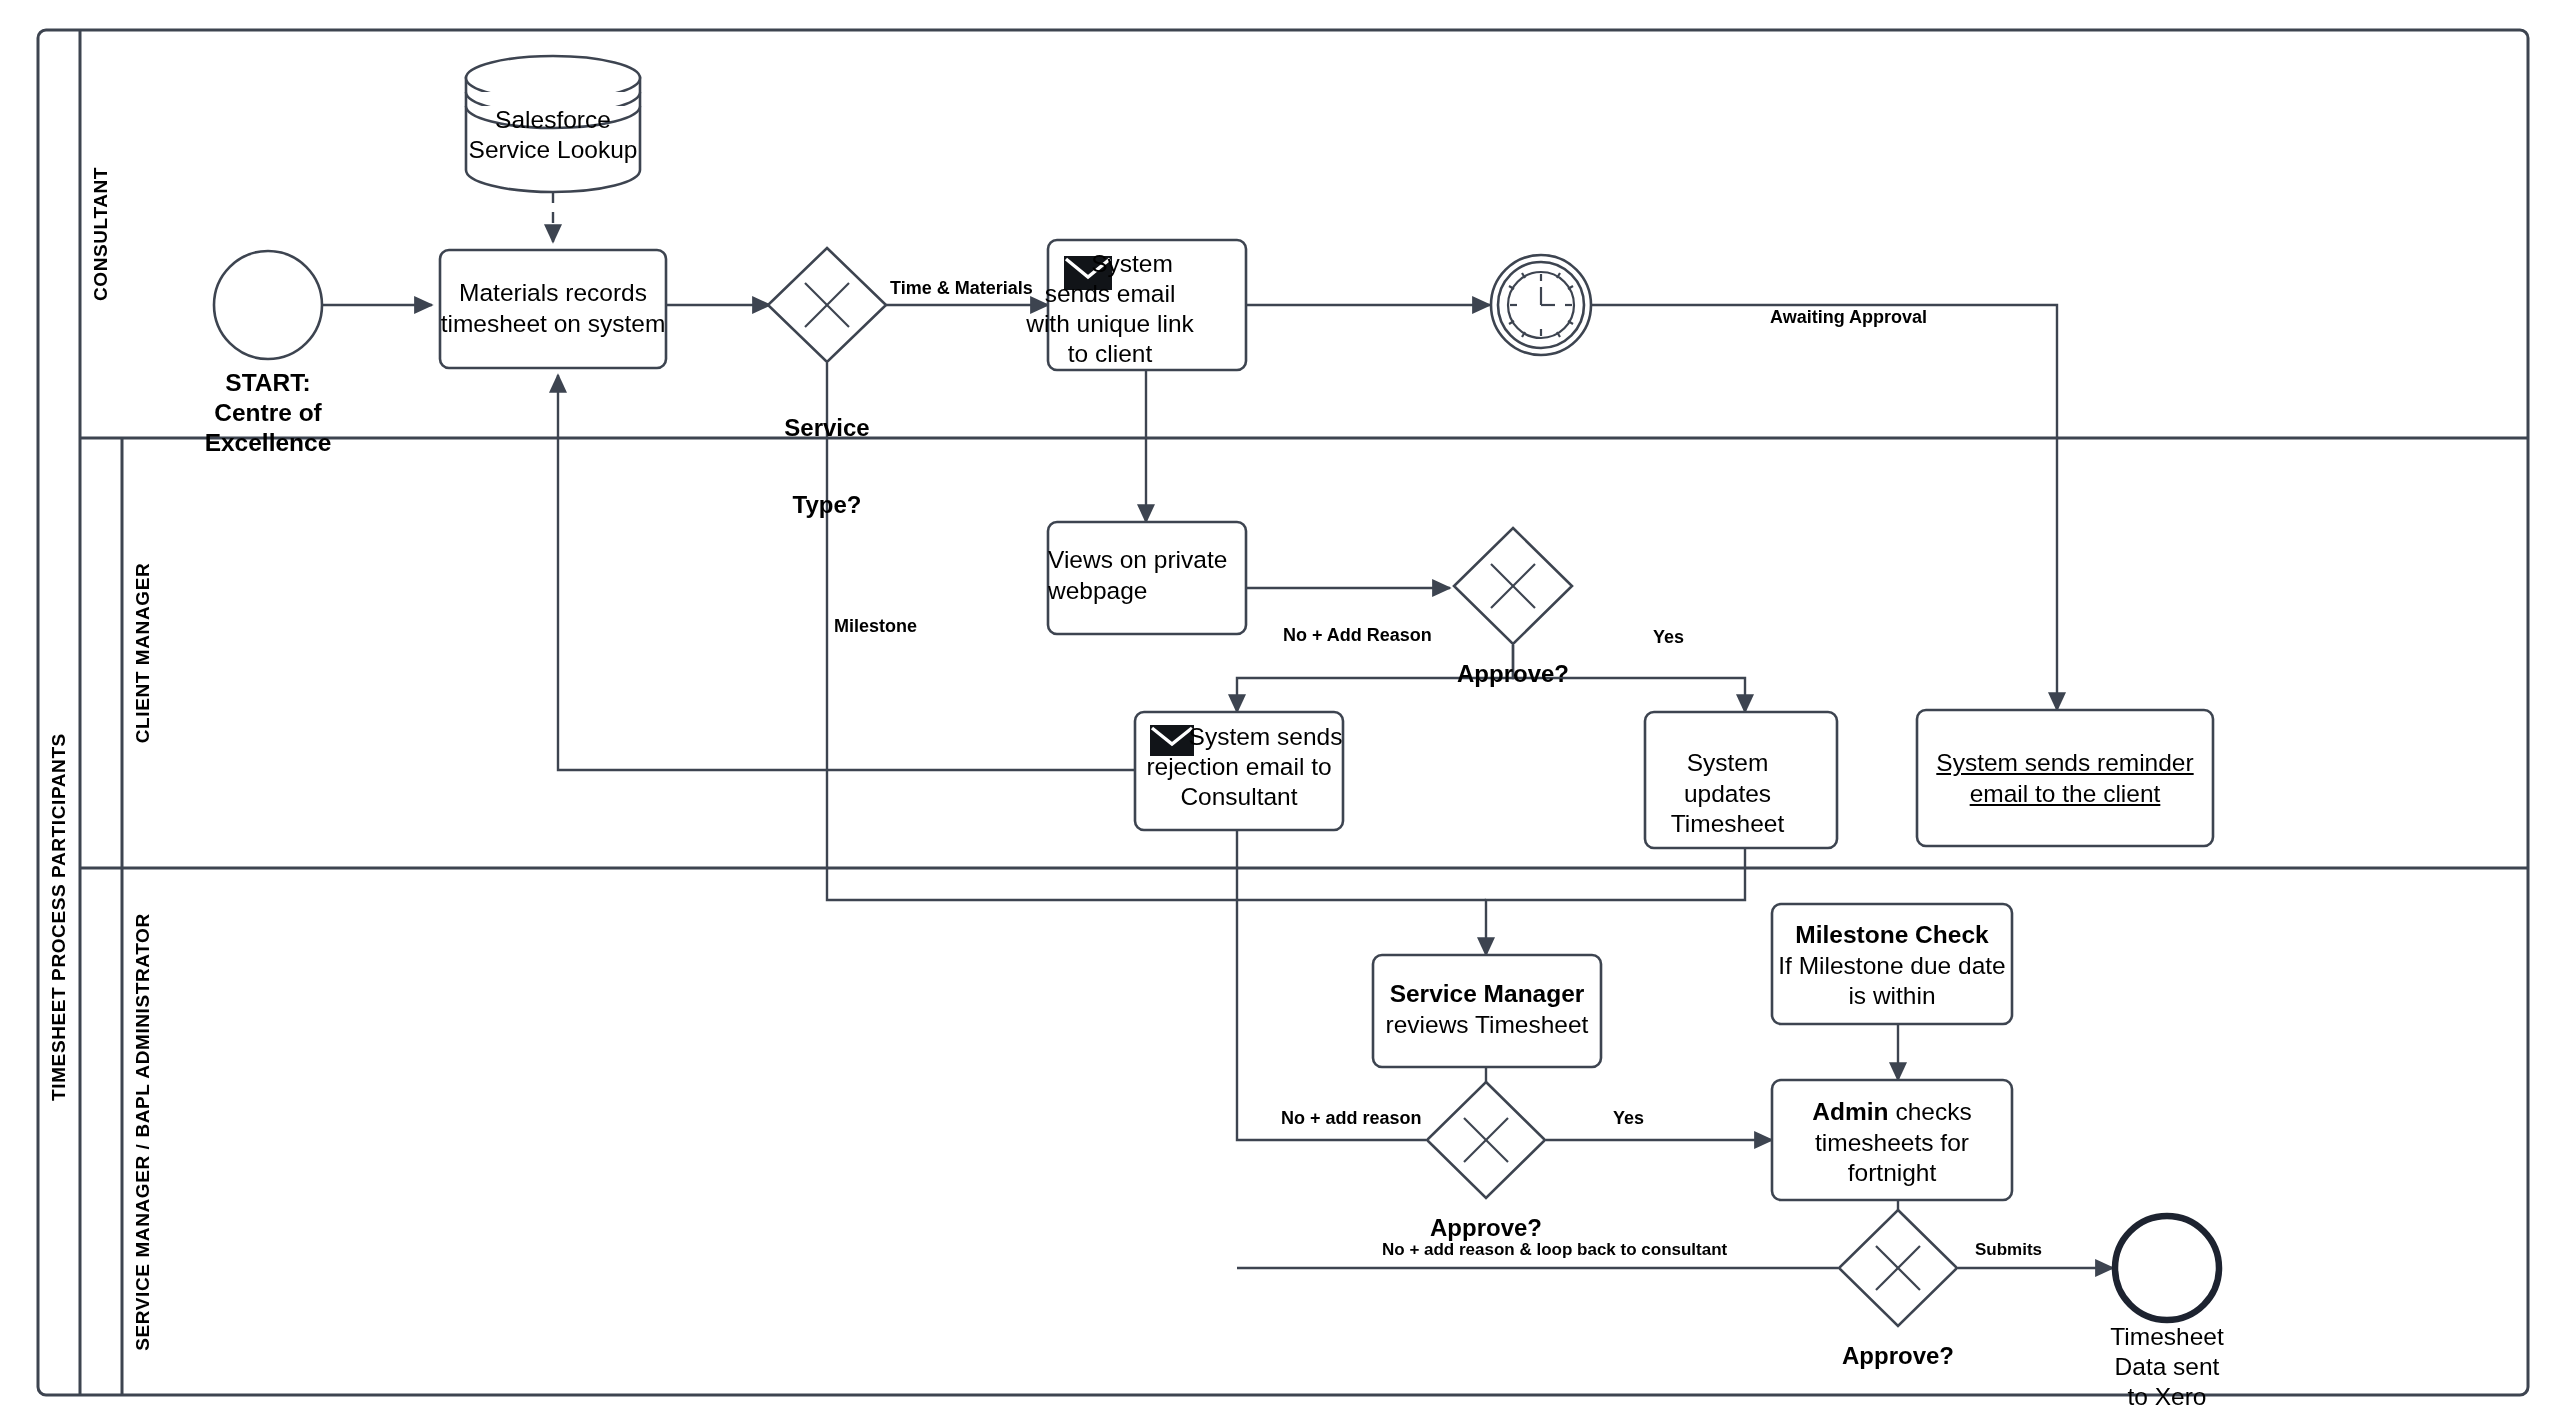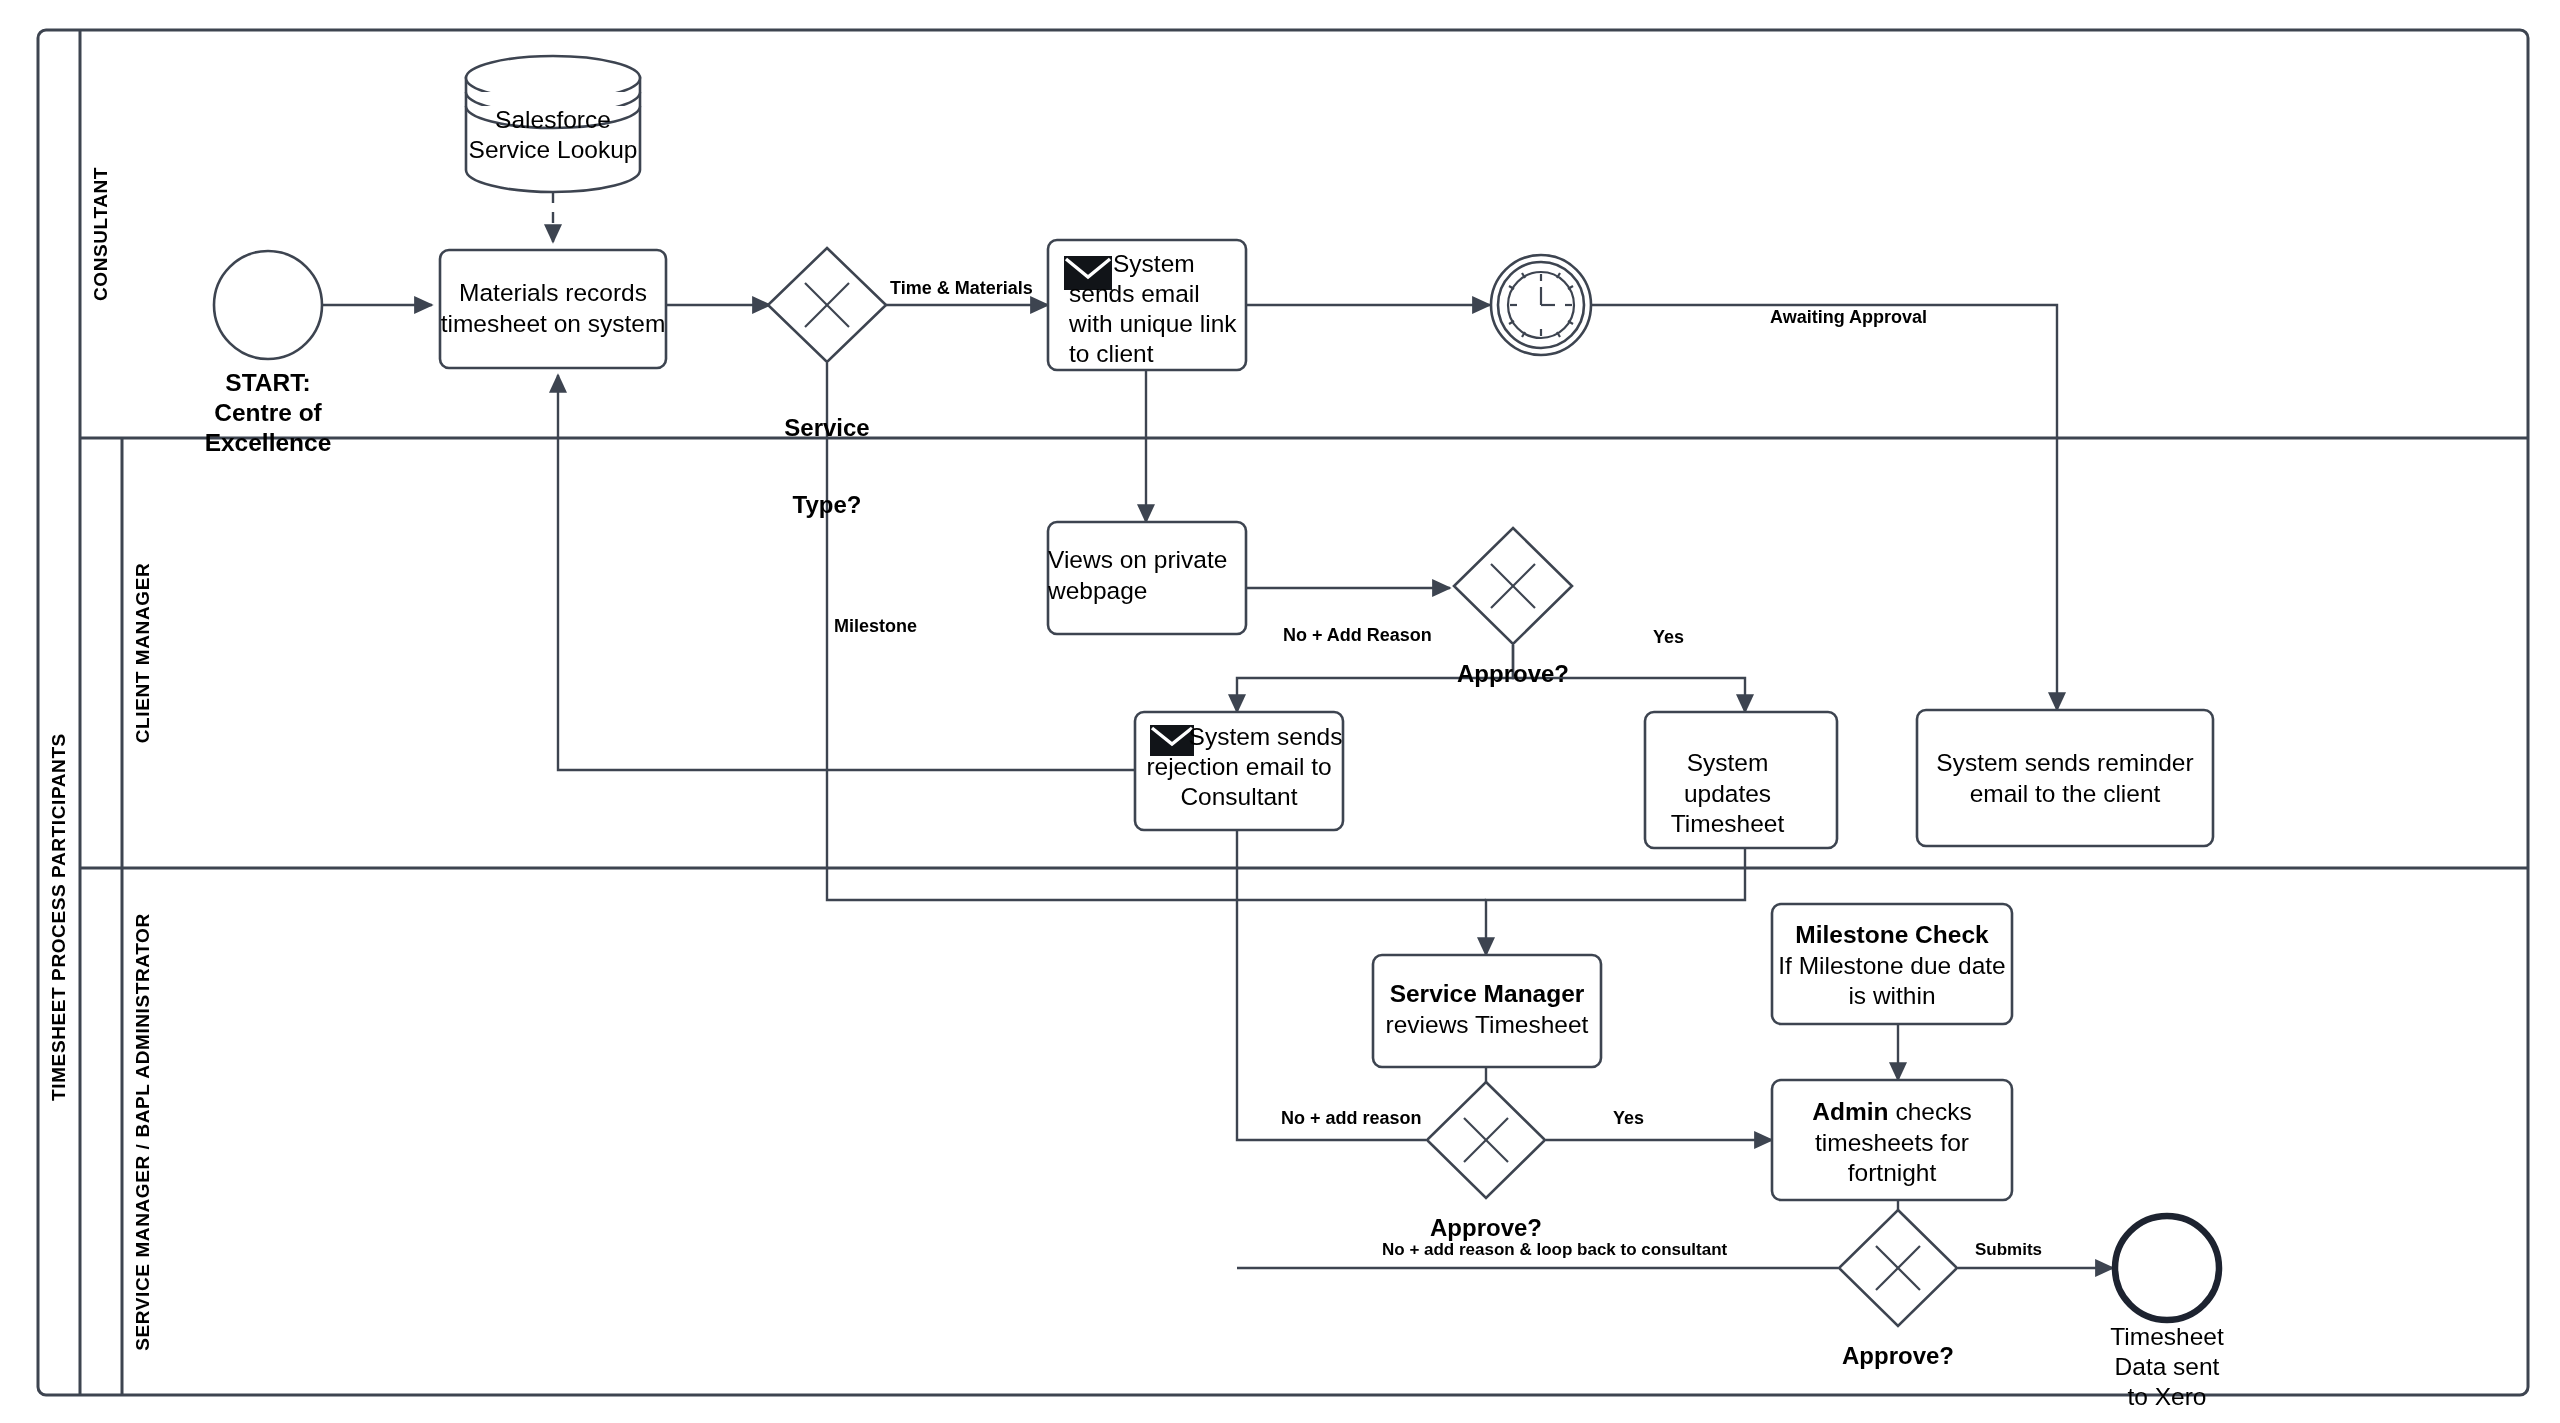--- a/index.html
+++ b/index.html
@@ -308,21 +308,21 @@
   <div style="position:absolute; left:440px; top:278px; width:226px; text-align:center; line-height:1.25;">
     <div class="node-text">Materials records</div>
     <div class="node-text">timesheet on system</div>
   </div>
 
   <div style="position:absolute; left:727px; top:365px; width:200px; text-align:center; line-height:1.22;">
     <div class="gw-text">Service</div>
     <div class="gw-text">Type?</div>
   </div>
 
-  <div style="position:absolute; left:1069px; top:249px; width:172px; line-height:1.22;">
+  <div style="position:absolute; left:1024px; top:249px; width:172px; text-align:center; line-height:1.22;">
     <div class="node-text" style="padding-left:44px;">System</div>
     <div class="node-text">sends email</div>
     <div class="node-text">with unique link</div>
     <div class="node-text">to client</div>
   </div>
 
 
   <div style="position:absolute; left:1048px; top:545px; width:198px; text-align:left; line-height:1.25;">
     <div class="node-text">Views on private</div>
     <div class="node-text">webpage</div>
@@ -336,21 +336,21 @@
     <div class="node-text" style="padding-left:40px;margin-left:13px;">System sends</div>
     <div class="node-text">rejection email to</div>
     <div class="node-text">Consultant</div>
   </div>
 
   <div style="position:absolute; left:1645px; top:748px; width:165px; text-align:center; line-height:1.25;">
     <div class="node-text">System updates</div>
     <div class="node-text">Timesheet</div>
   </div>
 
-  <div style="position:absolute; left:1917px; top:748px; width:296px; text-align:center; line-height:1.25;">
+  <div style="position:absolute; left:1917px; top:748px; width:296px; text-align:center; line-height:1.25;text-decoration:underline;">
     <div class="node-text">System sends reminder</div>
     <div class="node-text">email to the client</div>
   </div>
 
   <div style="position:absolute; left:1373px; top:979px; width:228px; text-align:center; line-height:1.25;">
     <div class="node-text-b">Service Manager</div>
     <div class="node-text">reviews Timesheet</div>
   </div>
 
   <div style="position:absolute; left:1386px; top:1166px; width:200px; text-align:center;">

